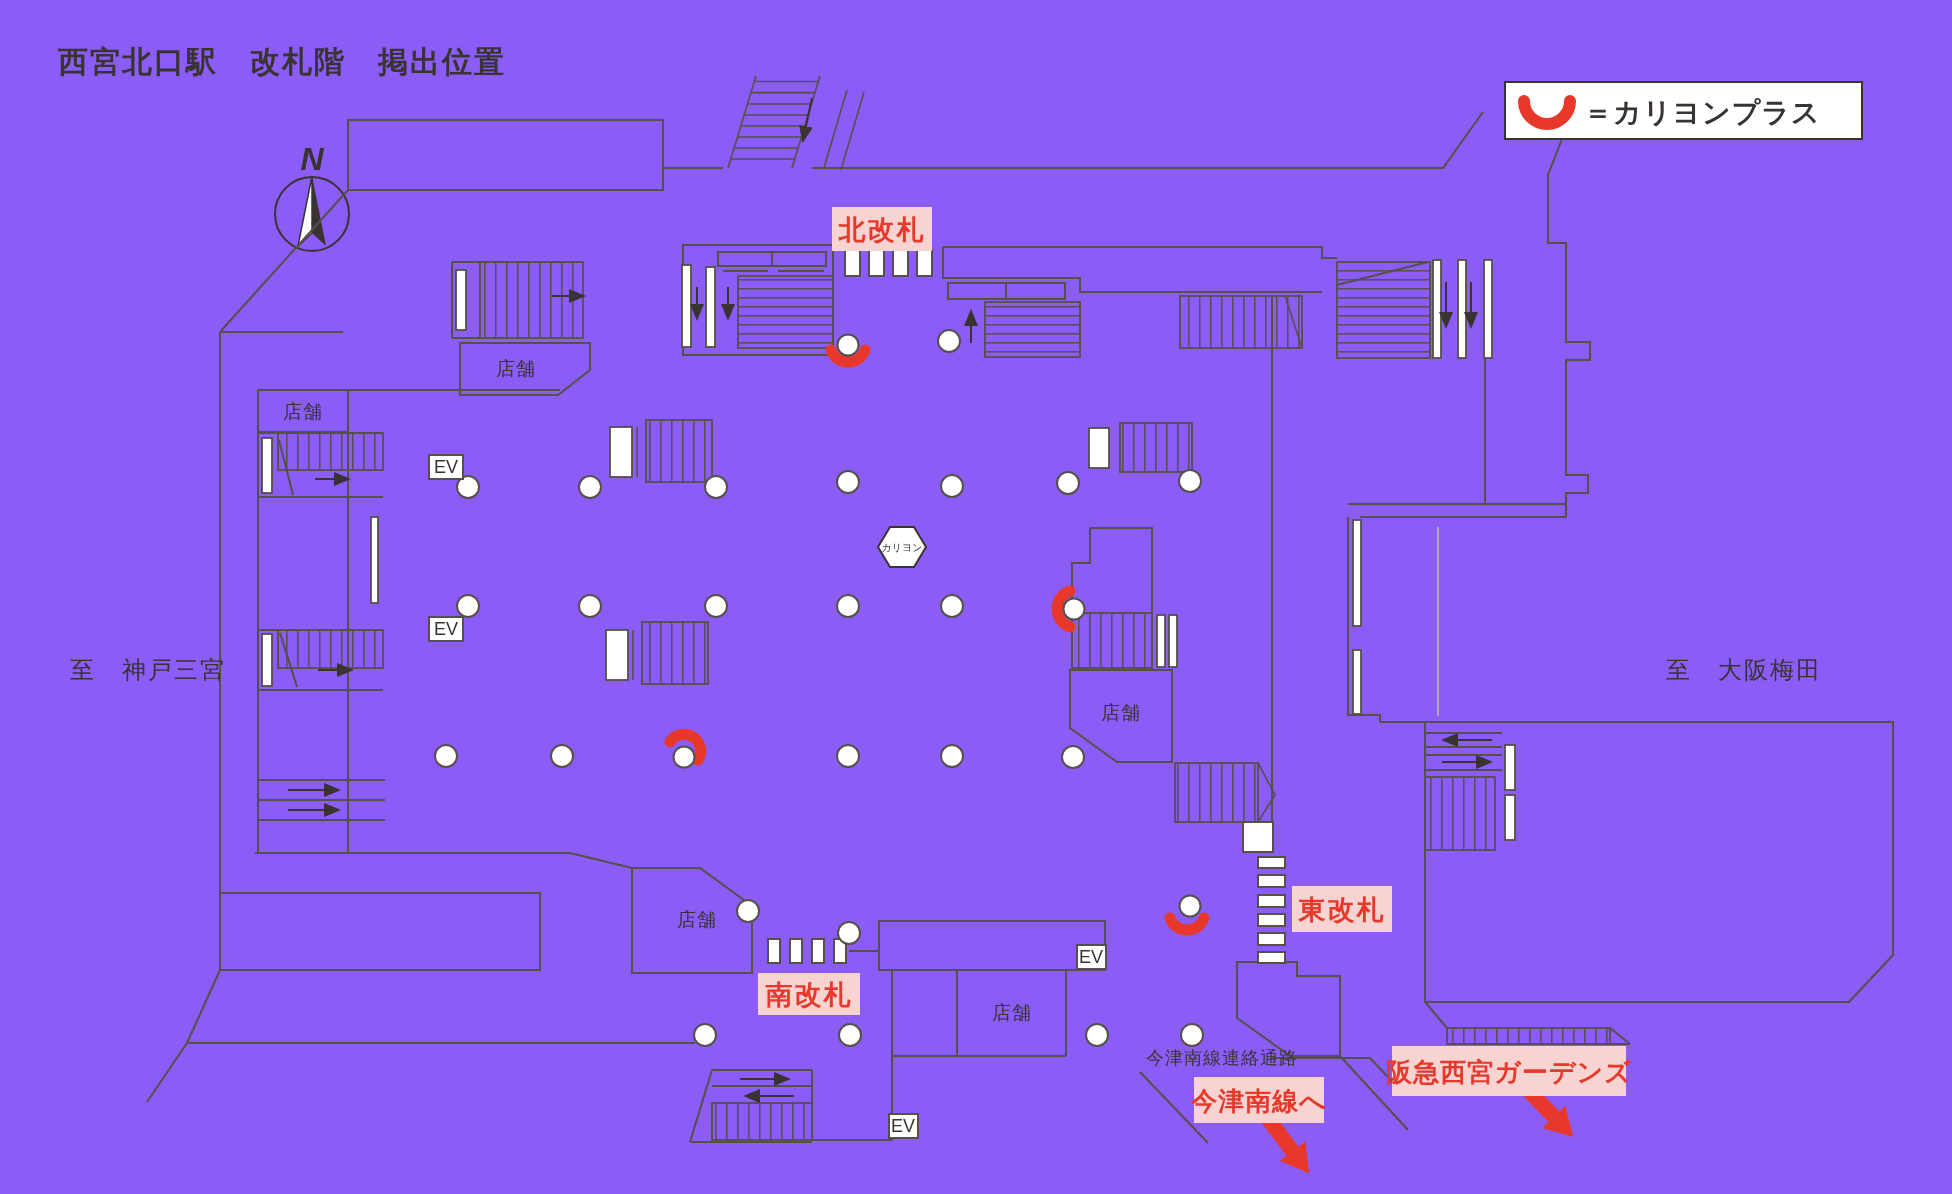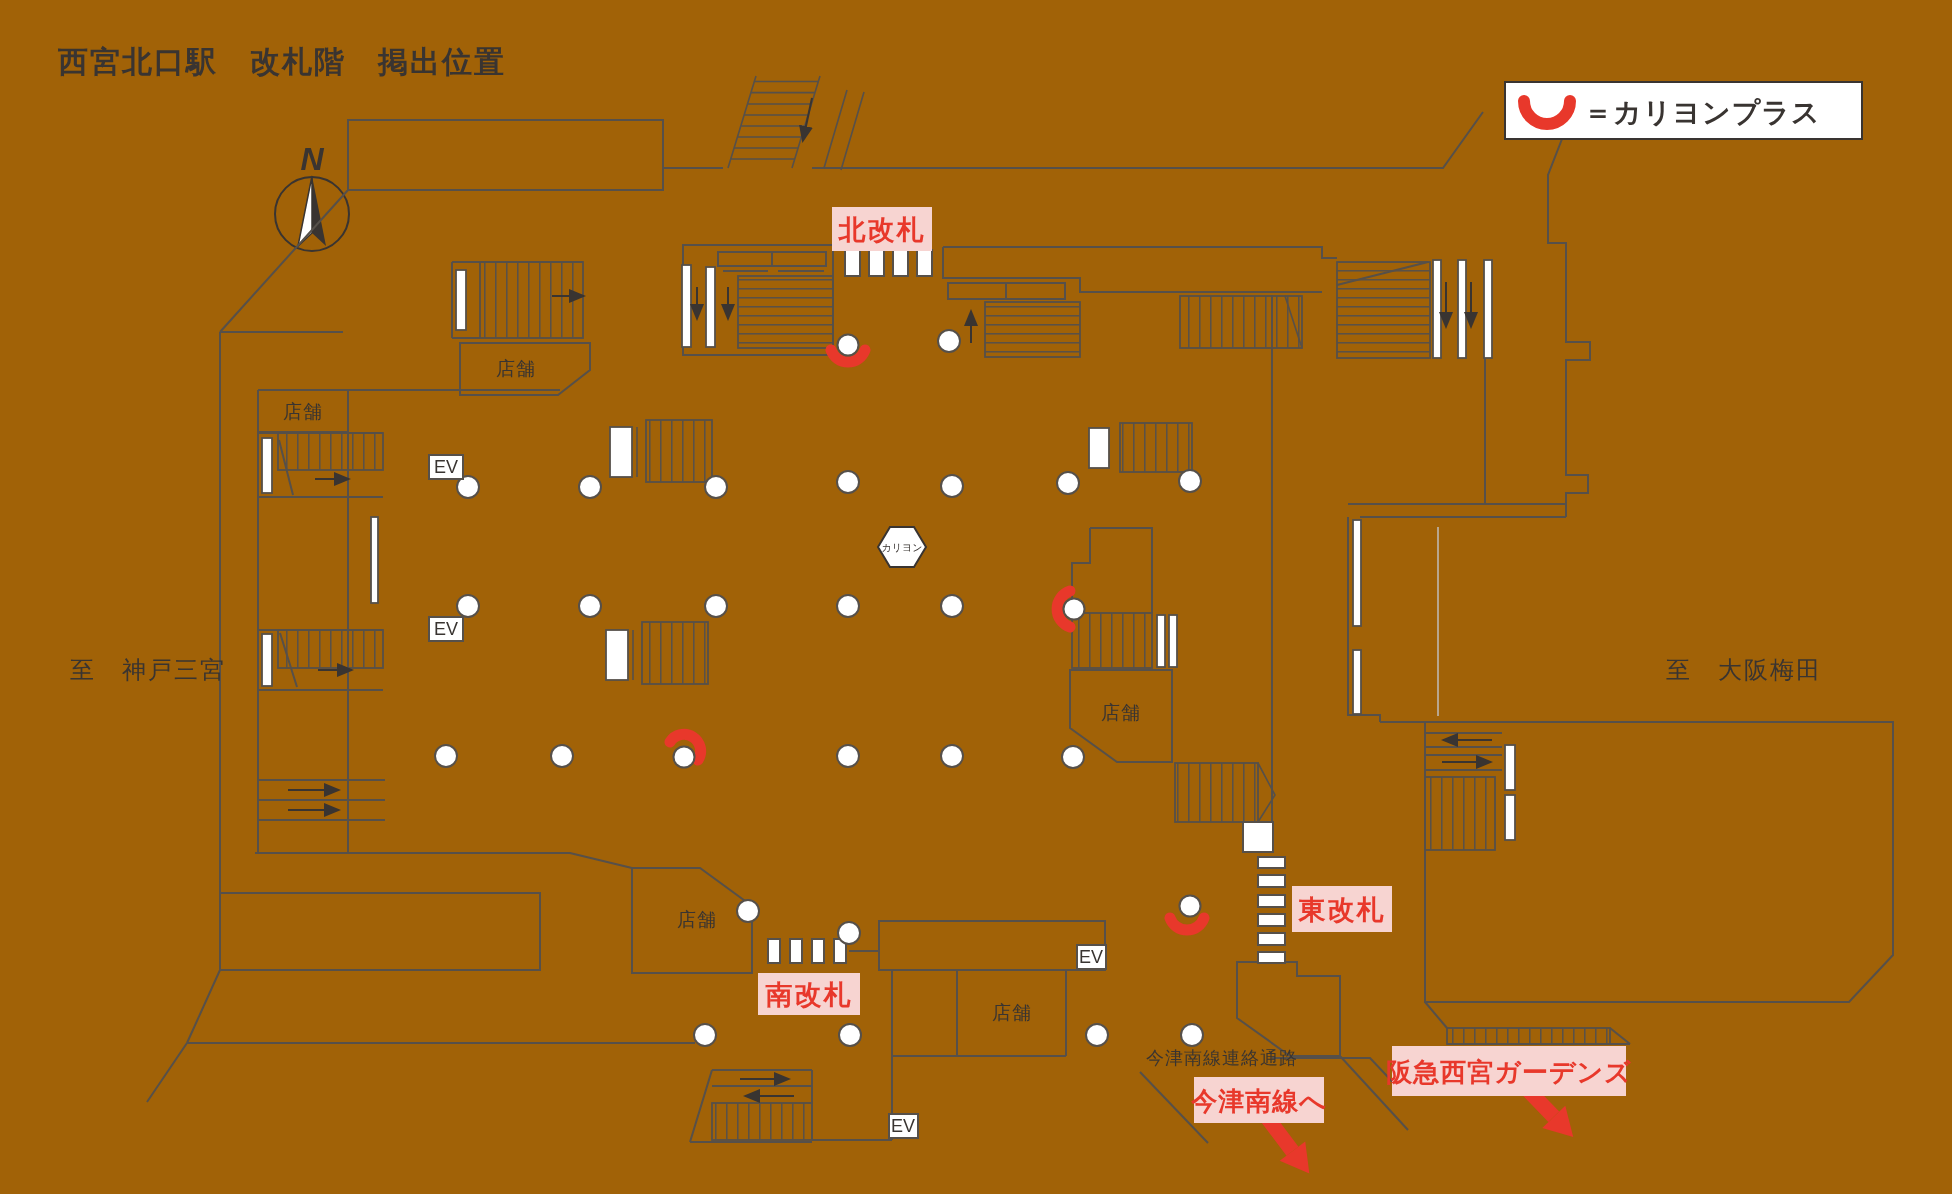--- a/index.html
+++ b/index.html
@@ -1,16 +1,16 @@
 <!DOCTYPE html>
 <html><head>
 <meta charset="utf-8">
 <style>
   html,body{margin:0;padding:0;background:#ffffff;}
-  .stage{position:relative;width:1952px;height:1194px;background:#a16207;overflow:hidden;
+  .stage{position:relative;width:1952px;height:1194px;background:#8b5cf6;overflow:hidden;
          font-family:"Liberation Sans","DejaVu Sans",sans-serif;}
   svg{position:absolute;left:0;top:0;}
   text{font-family:"Liberation Sans","DejaVu Sans",sans-serif;fill:#393431;}
   .t-title{font-size:30px;font-weight:bold;letter-spacing:2px;}
   .t-dir{font-size:24px;letter-spacing:2px;}
   .t-legend{font-size:28px;font-weight:bold;letter-spacing:1px;}
   .t-gate{font-size:27px;font-weight:bold;fill:#e8382b;letter-spacing:2px;}
   .t-dest{font-size:26px;font-weight:bold;fill:#e8382b;letter-spacing:1px;}
   .t-small{font-size:19px;letter-spacing:1px;}
   .t-ev{font-size:18px;}

